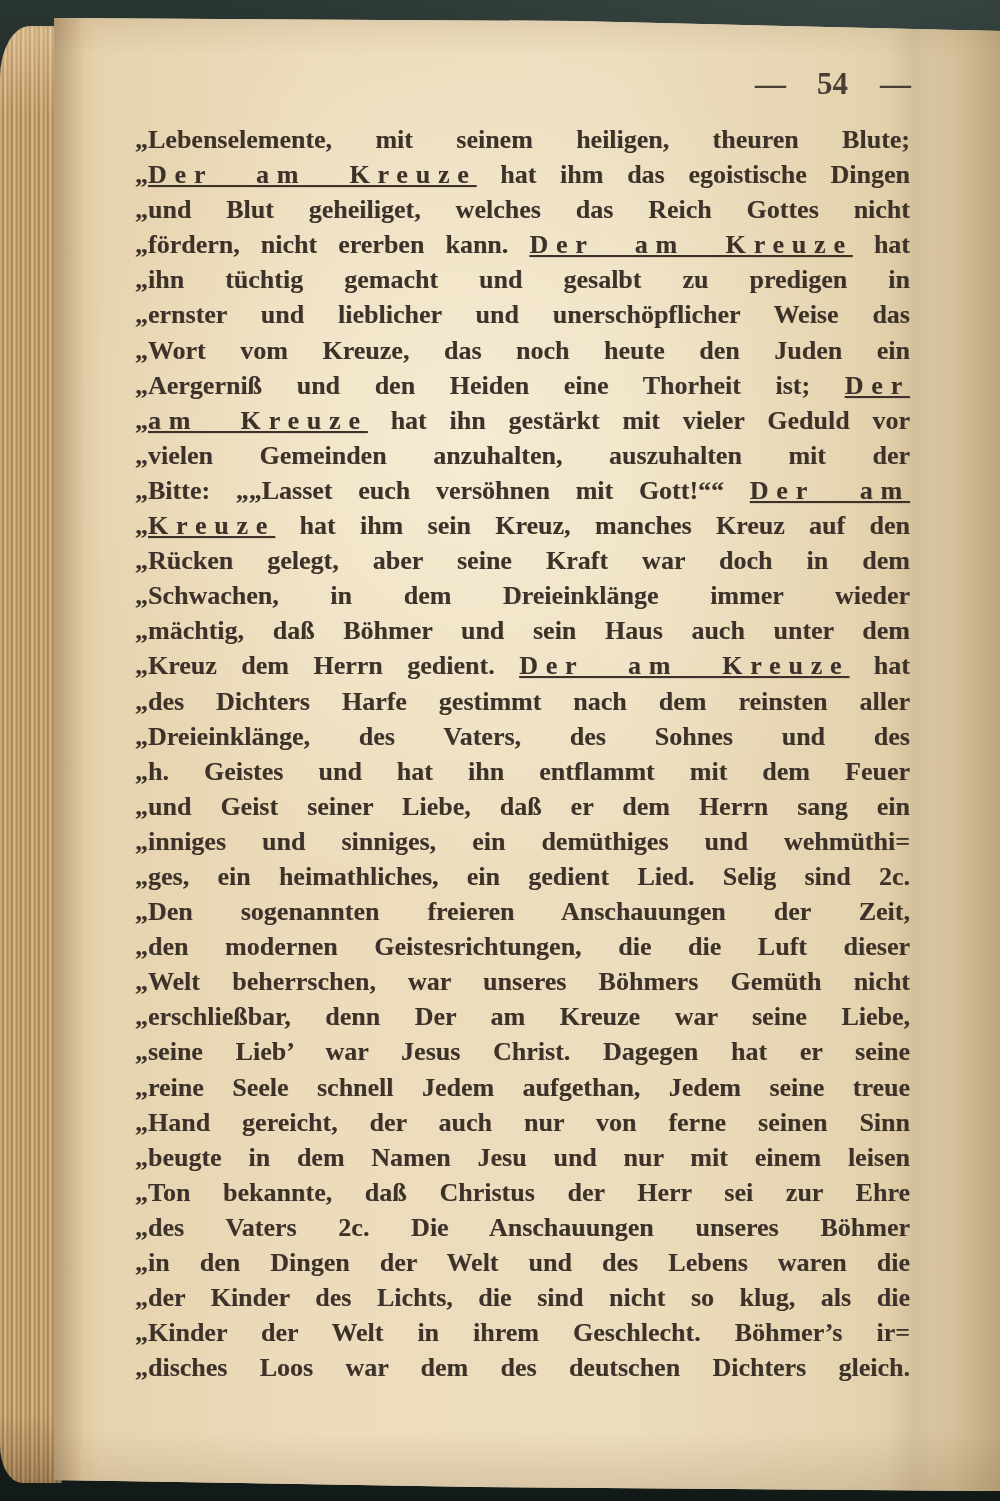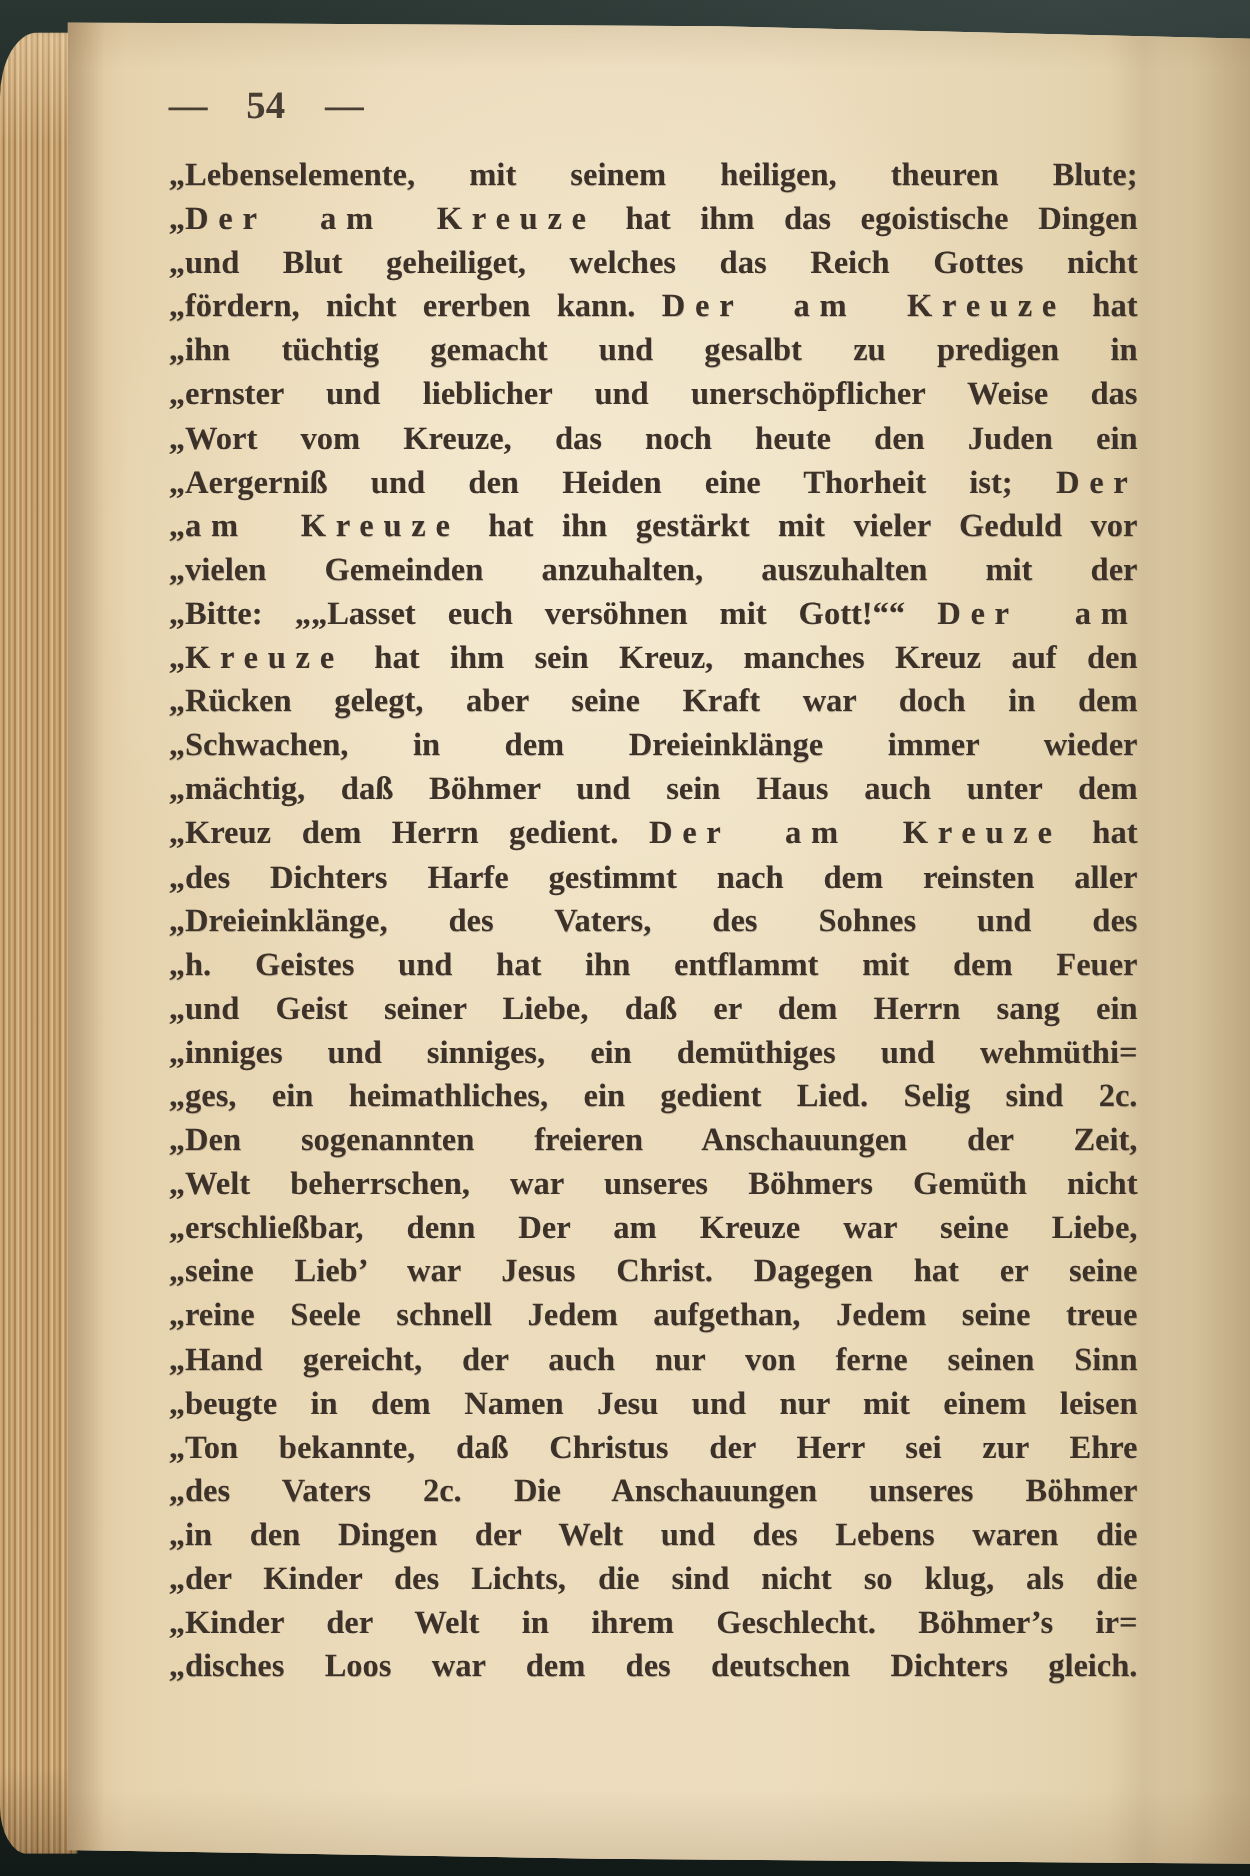--- a/index.html
+++ b/index.html
@@ -49,21 +49,21 @@
       linear-gradient(270deg, rgba(105,82,48,0.22), rgba(105,82,48,0) 70px),
       linear-gradient(90deg, rgba(0,0,0,0) 0 88%, rgba(100,80,50,0.10) 91%, rgba(0,0,0,0) 95%),
       linear-gradient(180deg, rgba(135,103,62,0.20), rgba(135,103,62,0) 55px),
       linear-gradient(0deg, rgba(125,95,58,0.22), rgba(125,95,58,0) 70px);
   }
 
   .content { position: absolute; left: 81px; right: 90px; top: 0; }
 
   .header {
     margin-top: 66px;
-    text-align: left;
+    text-align: right;
     color: var(--ink, #45392c);
     font-size: 31px;
     font-weight: bold;
     opacity: 0.92;
   }
   .header .dash { letter-spacing: -1px; }
   .header .pagenum { display: inline-block; margin: 0 32px; }
 
   .text {
     margin-top: 20px;
@@ -71,21 +71,21 @@
     font-size: 26px;
     font-weight: bold;
   }
   .line {
     line-height: 35.1px;
     text-align: justify;
     text-align-last: justify;
     text-shadow: 0.4px 0.4px 0 rgba(60,45,30,0.25);
   }
   .line span { white-space: pre-wrap; }
-  .gesperrt { letter-spacing: 0.30em; word-spacing: 0.45em; }
+  .gesperrt { letter-spacing: 0.30em; word-spacing: 0.45em; text-decoration: underline; }
 </style>
 </head>
 <body>
 
 <div class="book">
   <div class="stack"></div>
   <div class="page">
     <div class="page-shade"></div>
     <div class="content">
       <div class="header">
@@ -108,20 +108,21 @@
           <div class="line"><span>„Schwachen, in dem Dreieinklänge immer wieder</span></div>
           <div class="line"><span>„mächtig, daß Böhmer und sein Haus auch unter dem</span></div>
           <div class="line"><span>„Kreuz dem Herrn gedient. </span><span class="gesperrt">Der am Kreuze</span><span> hat</span></div>
           <div class="line"><span>„des Dichters Harfe gestimmt nach dem reinsten aller</span></div>
           <div class="line"><span>„Dreieinklänge, des Vaters, des Sohnes und des</span></div>
           <div class="line"><span>„h. Geistes und hat ihn entflammt mit dem Feuer</span></div>
           <div class="line"><span>„und Geist seiner Liebe, daß er dem Herrn sang ein</span></div>
           <div class="line"><span>„inniges und sinniges, ein demüthiges und wehmüthi=</span></div>
           <div class="line"><span>„ges, ein heimathliches, ein gedient Lied. Selig sind 2c.</span></div>
           <div class="line"><span>„Den sogenannten freieren Anschauungen der Zeit,</span></div>
+          <div class="line"><span>„den modernen Geistesrichtungen, die die Luft dieser</span></div>
           <div class="line"><span>„Welt beherrschen, war unseres Böhmers Gemüth nicht</span></div>
           <div class="line"><span>„erschließbar, denn Der am Kreuze war seine Liebe,</span></div>
           <div class="line"><span>„seine Lieb’ war Jesus Christ. Dagegen hat er seine</span></div>
           <div class="line"><span>„reine Seele schnell Jedem aufgethan, Jedem seine treue</span></div>
           <div class="line"><span>„Hand gereicht, der auch nur von ferne seinen Sinn</span></div>
           <div class="line"><span>„beugte in dem Namen Jesu und nur mit einem leisen</span></div>
           <div class="line"><span>„Ton bekannte, daß Christus der Herr sei zur Ehre</span></div>
           <div class="line"><span>„des Vaters 2c. Die Anschauungen unseres Böhmer</span></div>
           <div class="line"><span>„in den Dingen der Welt und des Lebens waren die</span></div>
           <div class="line"><span>„der Kinder des Lichts, die sind nicht so klug, als die</span></div>

